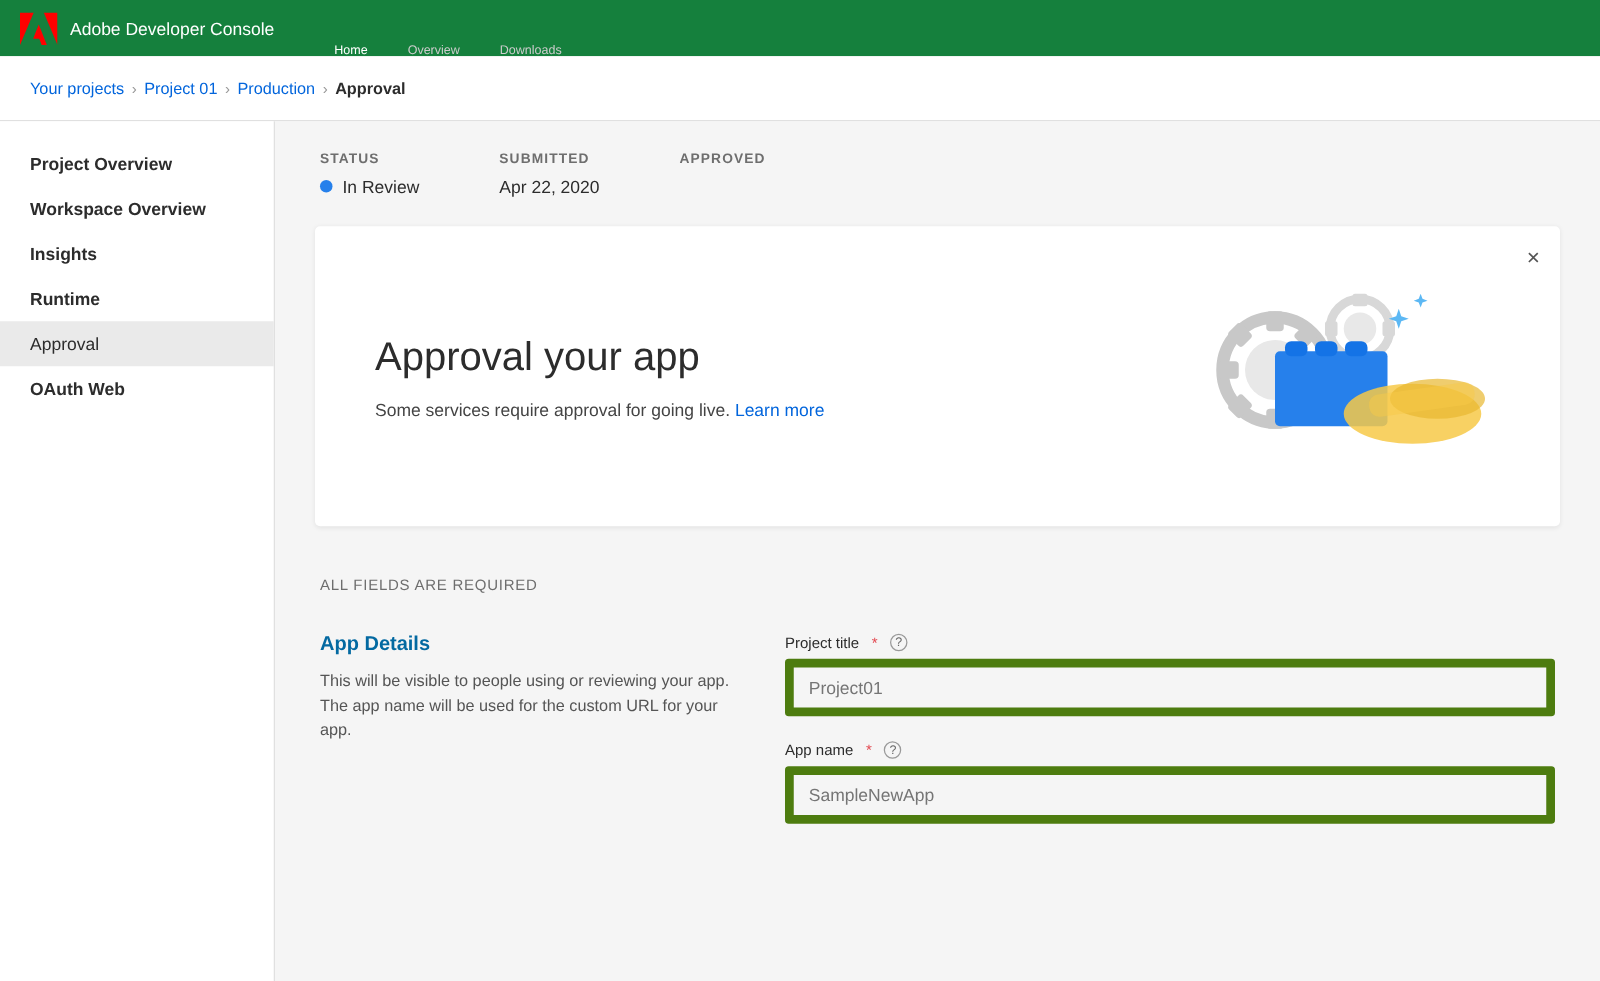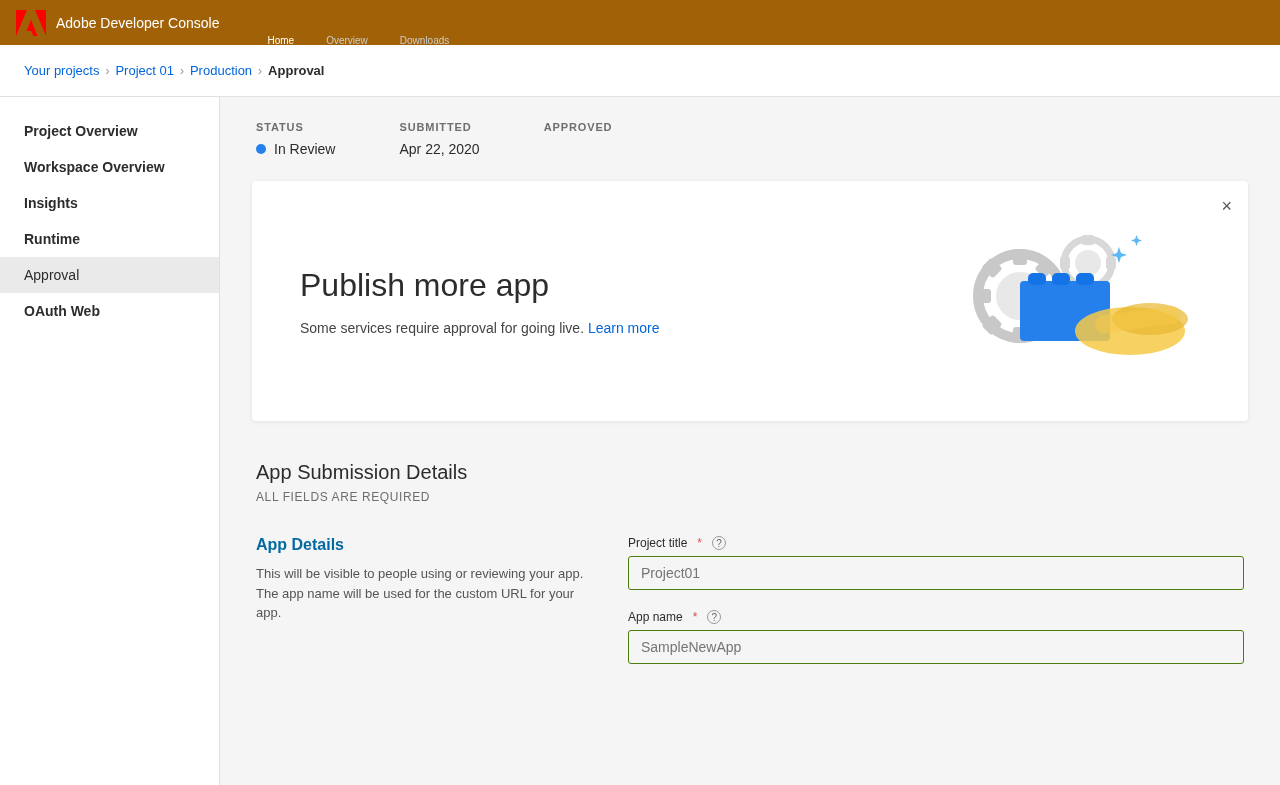--- a/index.html
+++ b/index.html
@@ -1,20 +1,20 @@
 <!DOCTYPE html>
 <html><head>
   <meta charset="utf-8">
   <style>
     * { margin: 0; padding: 0; box-sizing: border-box; }
     body { font-family: 'Adobe Clean', Arial, sans-serif; background: #f5f5f5; color: #2c2c2c; font-size: 14px; }
 
     
     .topnav {
-      background: #a16207;
+      background: #15803d;
       height: 45px;
       display: flex;
       align-items: center;
       padding: 0 16px;
       color: #fff;
     }
     .topnav-brand {
       display: flex;
       align-items: center;
       gap: 10px;
@@ -287,21 +287,21 @@
       display: inline-flex;
       align-items: center;
       justify-content: center;
       font-size: 10px;
       color: #666;
       cursor: pointer;
     }
     .form-input {
       width: 100%;
       background: #f5f5f5;
-      border: 1px solid #4d7c0f;
+      border: 7px solid #4d7c0f;
       border-radius: 3px;
       padding: 8px 12px;
       font-size: 14px;
       color: #999;
       outline: none;
     }
   </style>
 </head>
 <body>
 
@@ -361,21 +361,21 @@
       <div class="status-field">
         <label>APPROVED</label>
         <div class="status-value">
           <span></span>
         </div>
       </div>
     </div>
 
     <div class="publish-card">
       <div class="publish-card-text">
-        <h2>Publish more app</h2>
+        <h2>Approval your app</h2>
         <p>
           <span>Some services require approval for going live.</span>
           <a href="#">Learn more</a>
         </p>
       </div>
 
       <div class="illustration">
         <svg width="280" height="160" viewBox="0 0 280 160" xmlns="http://www.w3.org/2000/svg">
 
           <circle cx="100" cy="75" r="42" fill="none" stroke="#c8c8c8" stroke-width="10"></circle>
@@ -407,21 +407,20 @@
           <rect x="175" y="90" width="85" height="18" rx="8" fill="#f7c948" opacity="0.5" transform="rotate(-8 215 99)"></rect>
 
           <path d="M197 32 L199 26 L201 32 L207 34 L201 36 L199 42 L197 36 L191 34 Z" fill="#5cb8f4"></path>
           <path d="M215 18 L216.5 14 L218 18 L222 19.5 L218 21 L216.5 25 L215 21 L211 19.5 Z" fill="#5cb8f4"></path>
         </svg>
       </div>
       <button class="close-btn">×</button>
     </div>
 
     <div class="submission-section">
-      <div class="submission-title">App Submission Details</div>
       <div class="fields-required">ALL FIELDS ARE REQUIRED</div>
 
       <div class="form-row">
         <div class="form-left">
           <div class="form-section-title">App Details</div>
           <div class="form-section-desc">This will be visible to people using or reviewing your app. The app name will be used for the custom URL for your app.</div>
         </div>
         <div class="form-right">
           <div class="form-field">
             <label>

